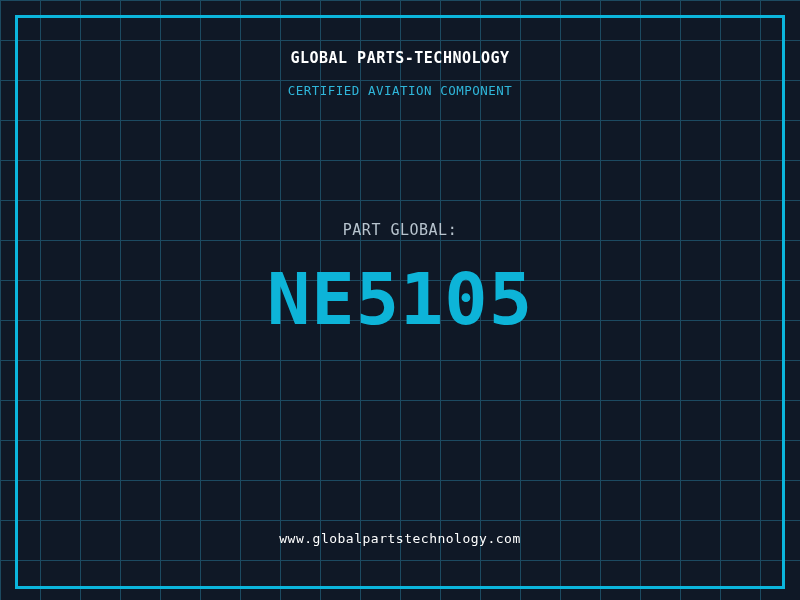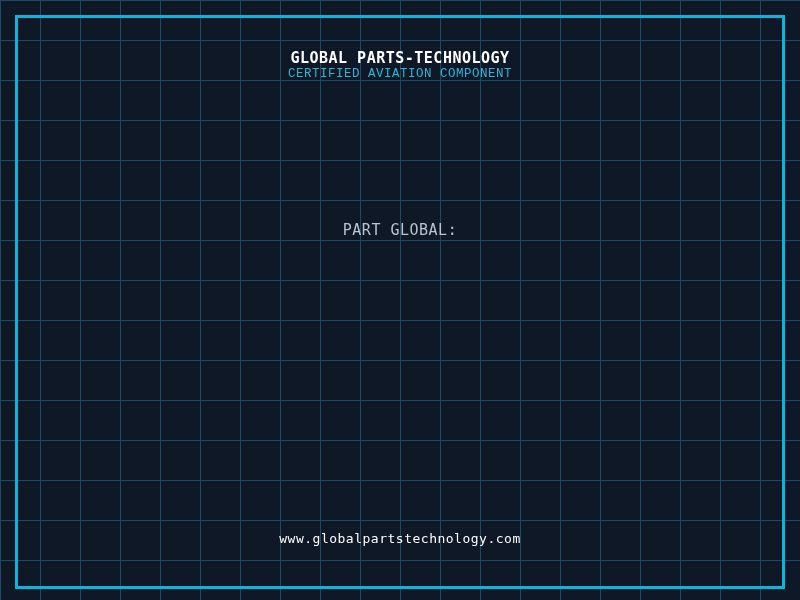--- a/index.html
+++ b/index.html
@@ -38,25 +38,24 @@
     line-height: 1;
   }
   .company {
     top: 51px;
     font-size: 15px;
     font-weight: bold;
     letter-spacing: 0.5px;
     color: #ffffff;
   }
   .tagline {
-    top: 68px;
+    top: 85px;
     font-size: 12.5px;
     letter-spacing: 0.5px;
     color: #2fb6da;
-    font-family: Liberation Mono, monospace;
   }
   .part-label {
     top: 223px;
     font-size: 15px;
     letter-spacing: 0.5px;
     color: #b8c4ce;
   }
   .part-number {
     top: 263px;
     font-size: 72px;
@@ -76,15 +75,16 @@
 
 <div class="canvas">
   <div class="frame"></div>
 
   <div class="text-line company">GLOBAL PARTS-TECHNOLOGY</div>
 
   <div class="text-line tagline">CERTIFIED AVIATION COMPONENT</div>
 
   <div class="text-line part-label">PART GLOBAL:</div>
 
+  <div class="text-line part-number">NE5105</div>
 
   <div class="text-line website">www.globalpartstechnology.com</div>
 </div>
 
 </body></html>

